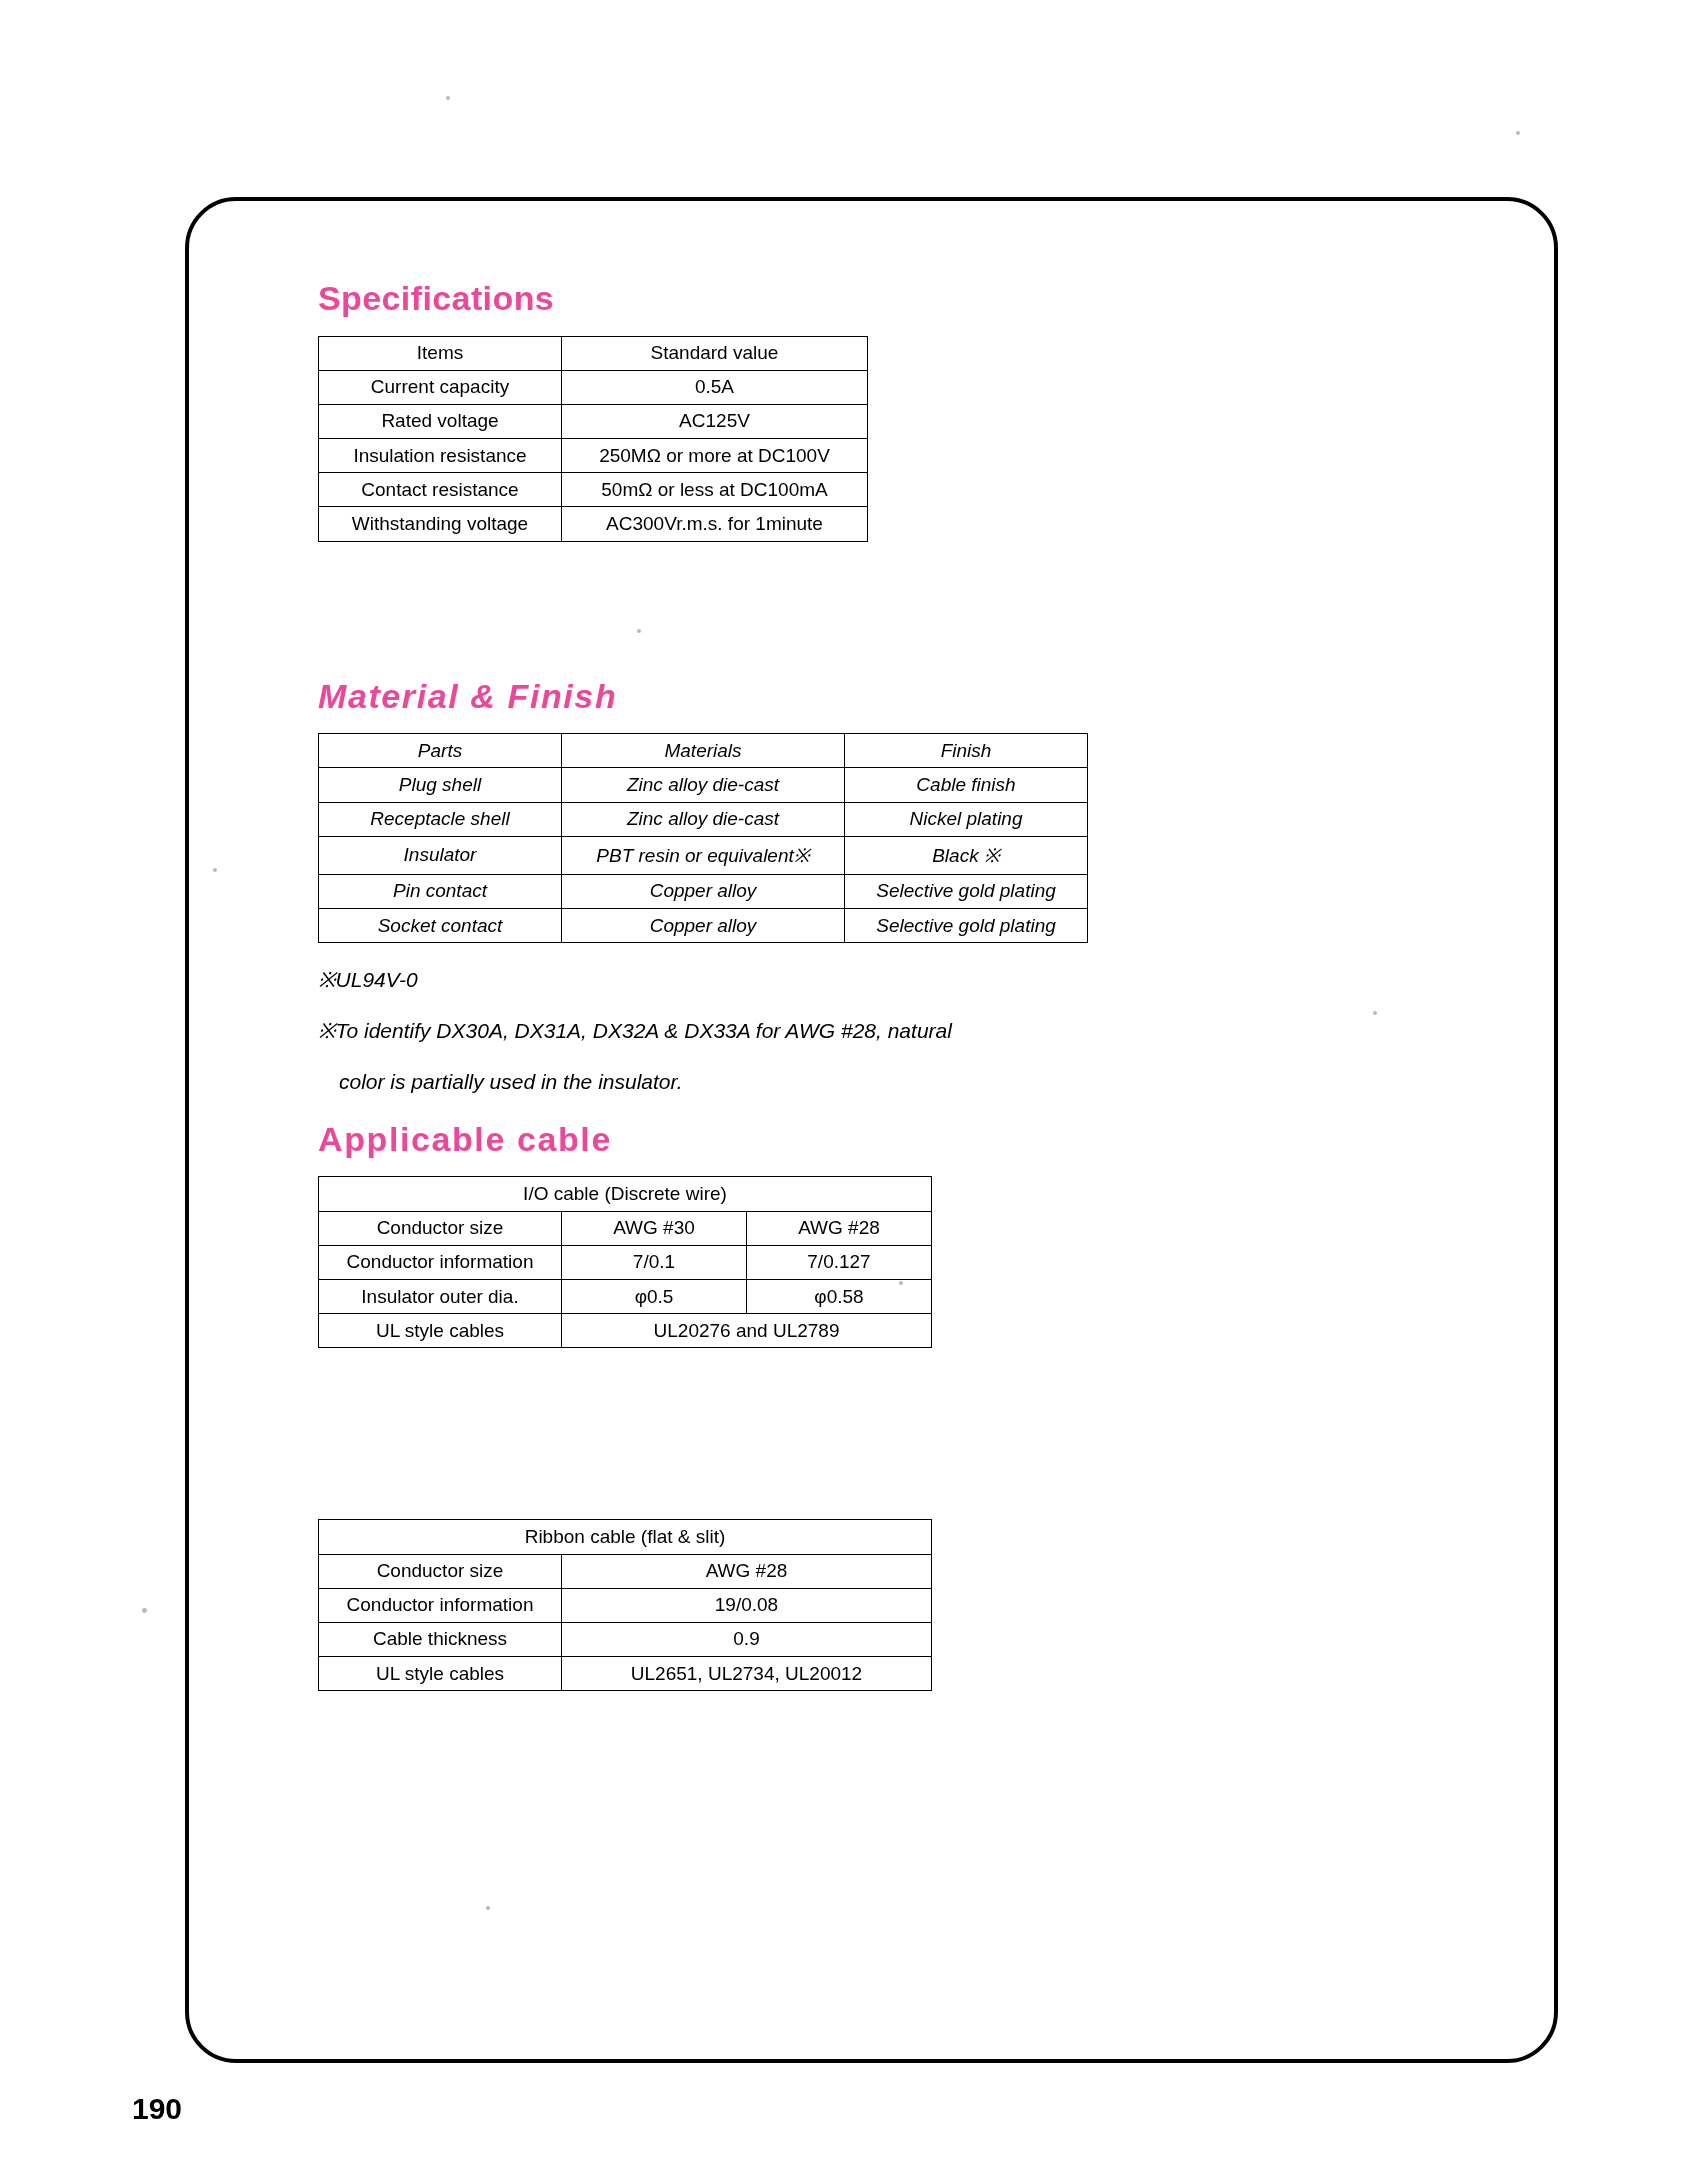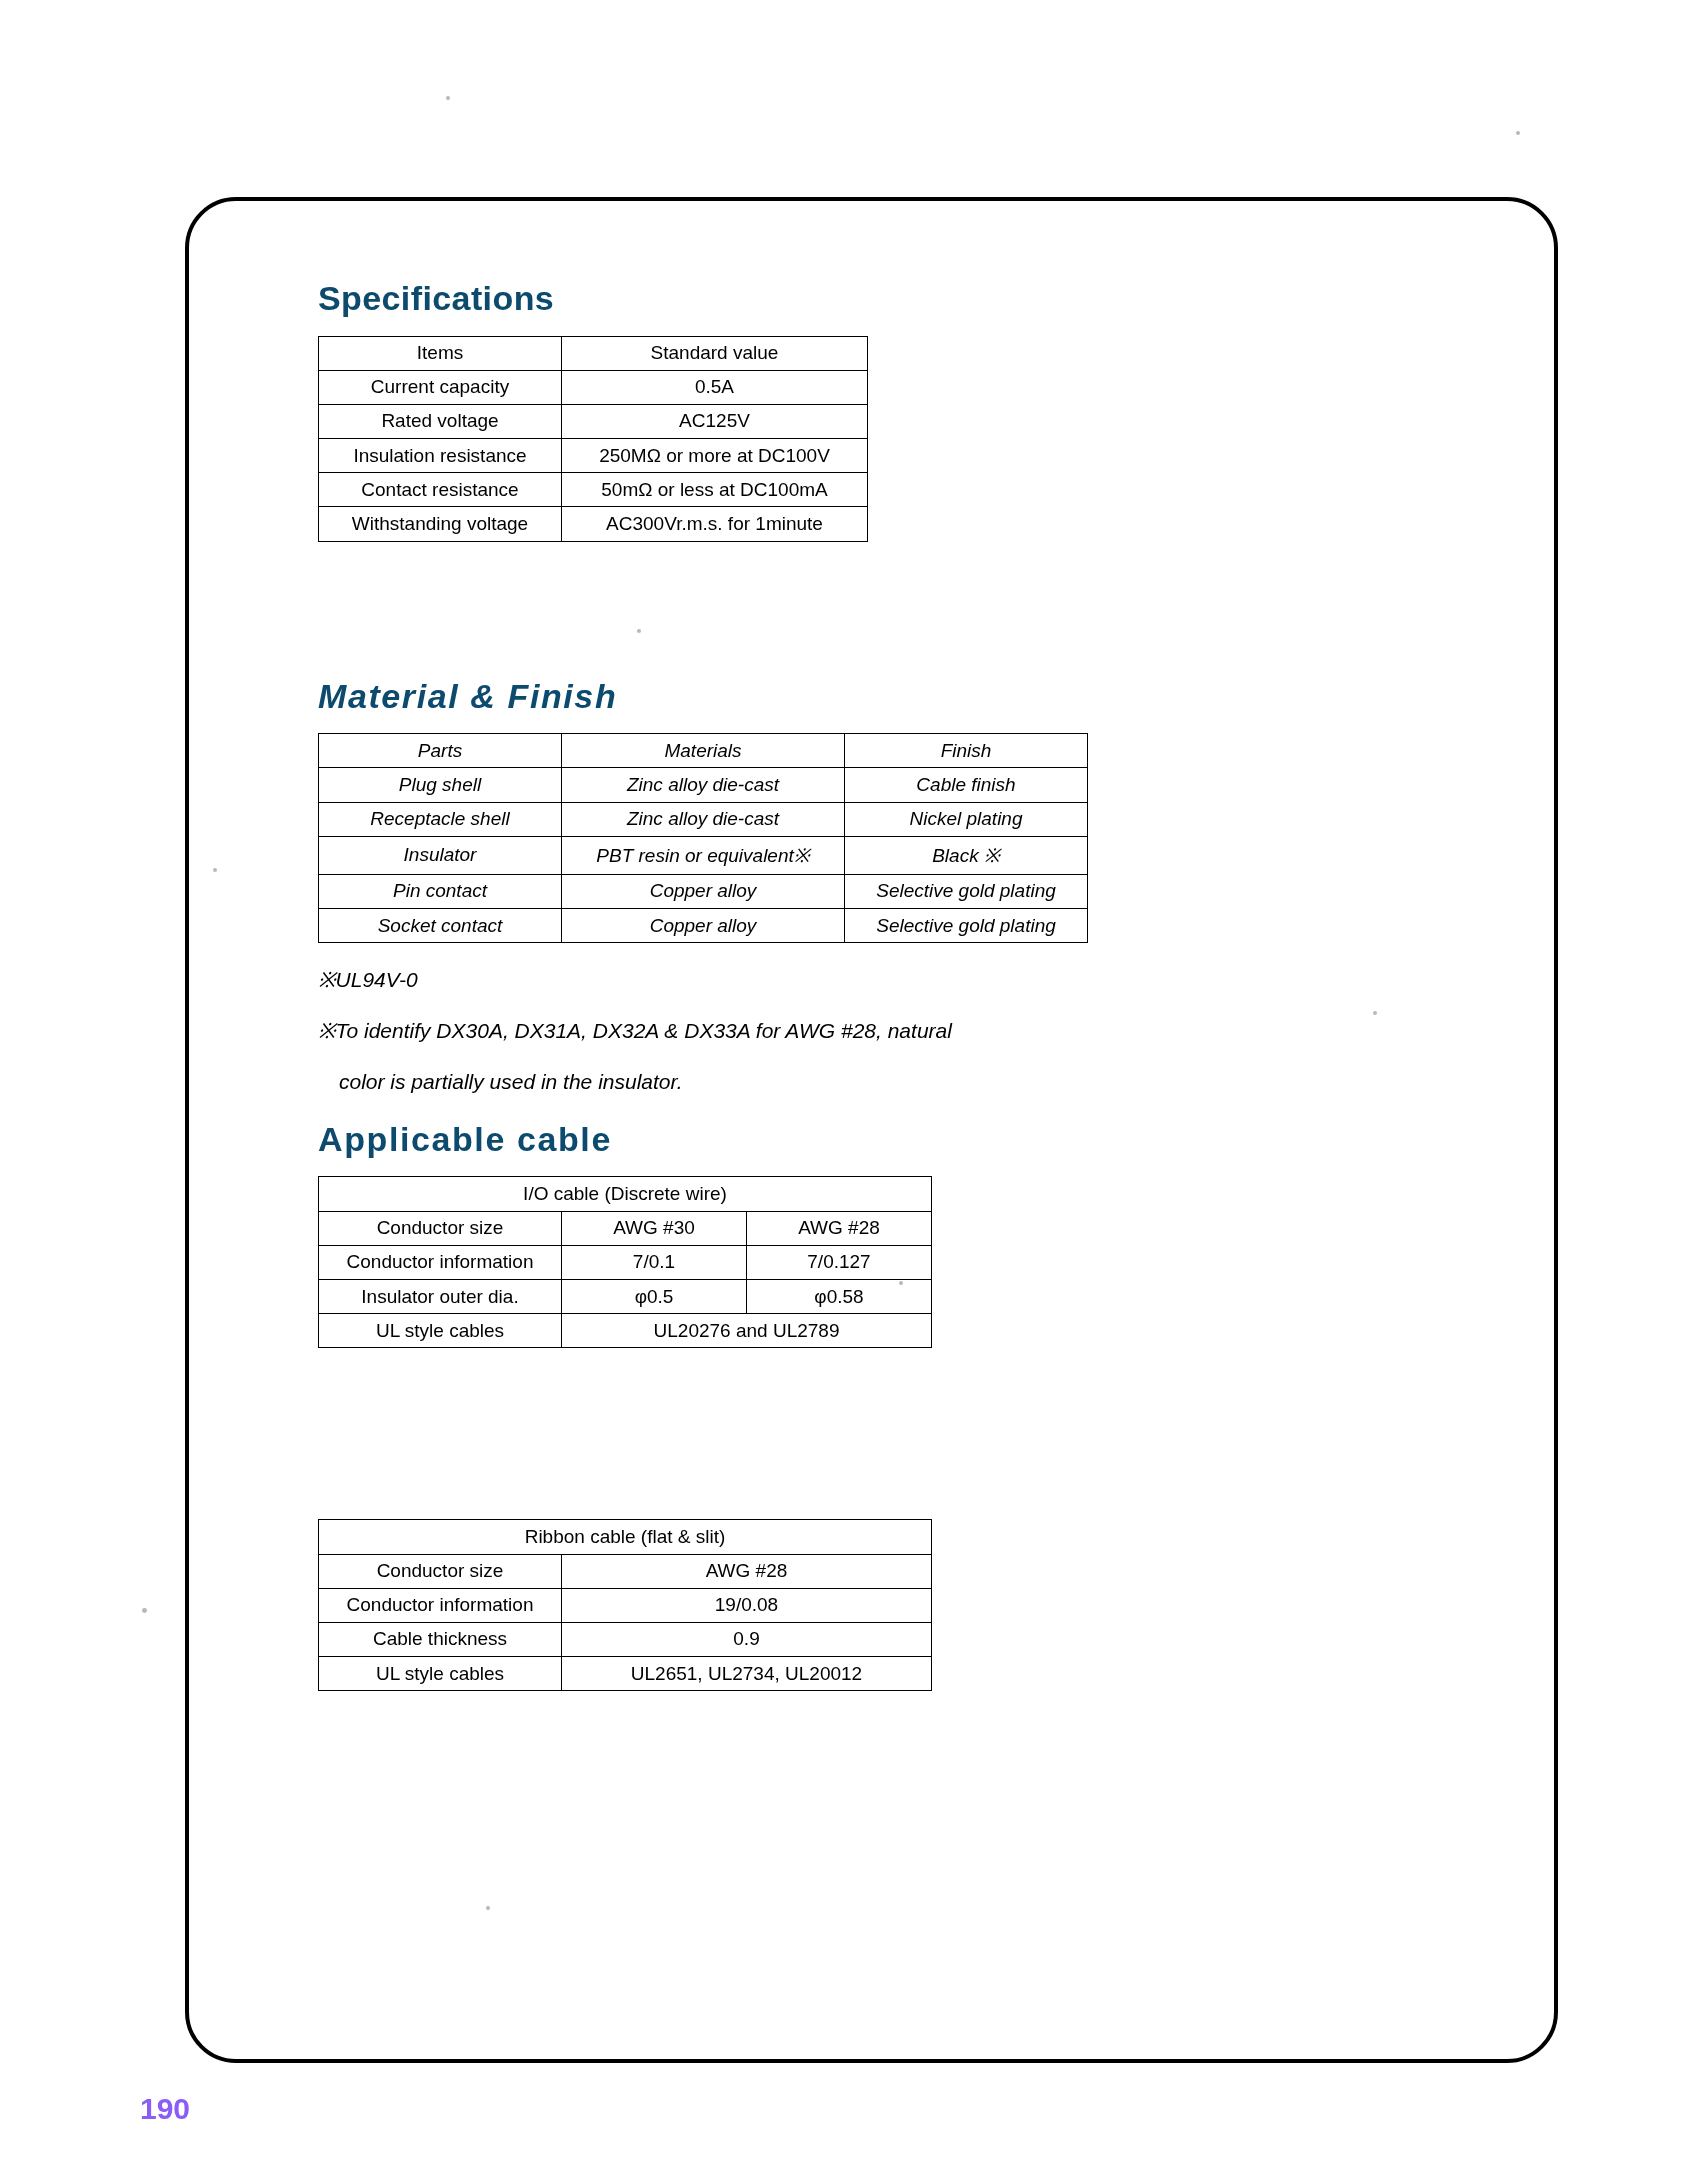--- a/index.html
+++ b/index.html
@@ -36,21 +36,21 @@
     left: 318px;
     top: 279px;
     width: 1114px;
   }
 
   h2.section-title {
     font-size: 34px;
     font-weight: bold;
     margin: 0 0 17.5px 0;
     letter-spacing: 0.4px;
-    color: #0c4a6e;
+    color: #ec4899;
   }
   h2.spaced {
     letter-spacing: 1.6px;
   }
 
   table.doc {
     border-collapse: collapse;
     font-size: 19px;
     color: #000000;
     table-layout: fixed;
@@ -100,25 +100,25 @@
 
   .gap-big { height: 171px; }
 
   
   table.ribbon { width: 613px; }
   table.ribbon col.c1 { width: 243px; }
   table.ribbon col.c2 { width: 370px; }
 
   .page-number {
     position: absolute;
-    left: 140px;
+    left: 132px;
     top: 2092px;
     font-size: 30px;
     font-weight: bold;
-    color: #8b5cf6;
+    color: #000000;
   }
 
   
   .speck {
     position: absolute;
     background: #b9b9b9;
     border-radius: 50%;
   }
 </style>
 </head>

